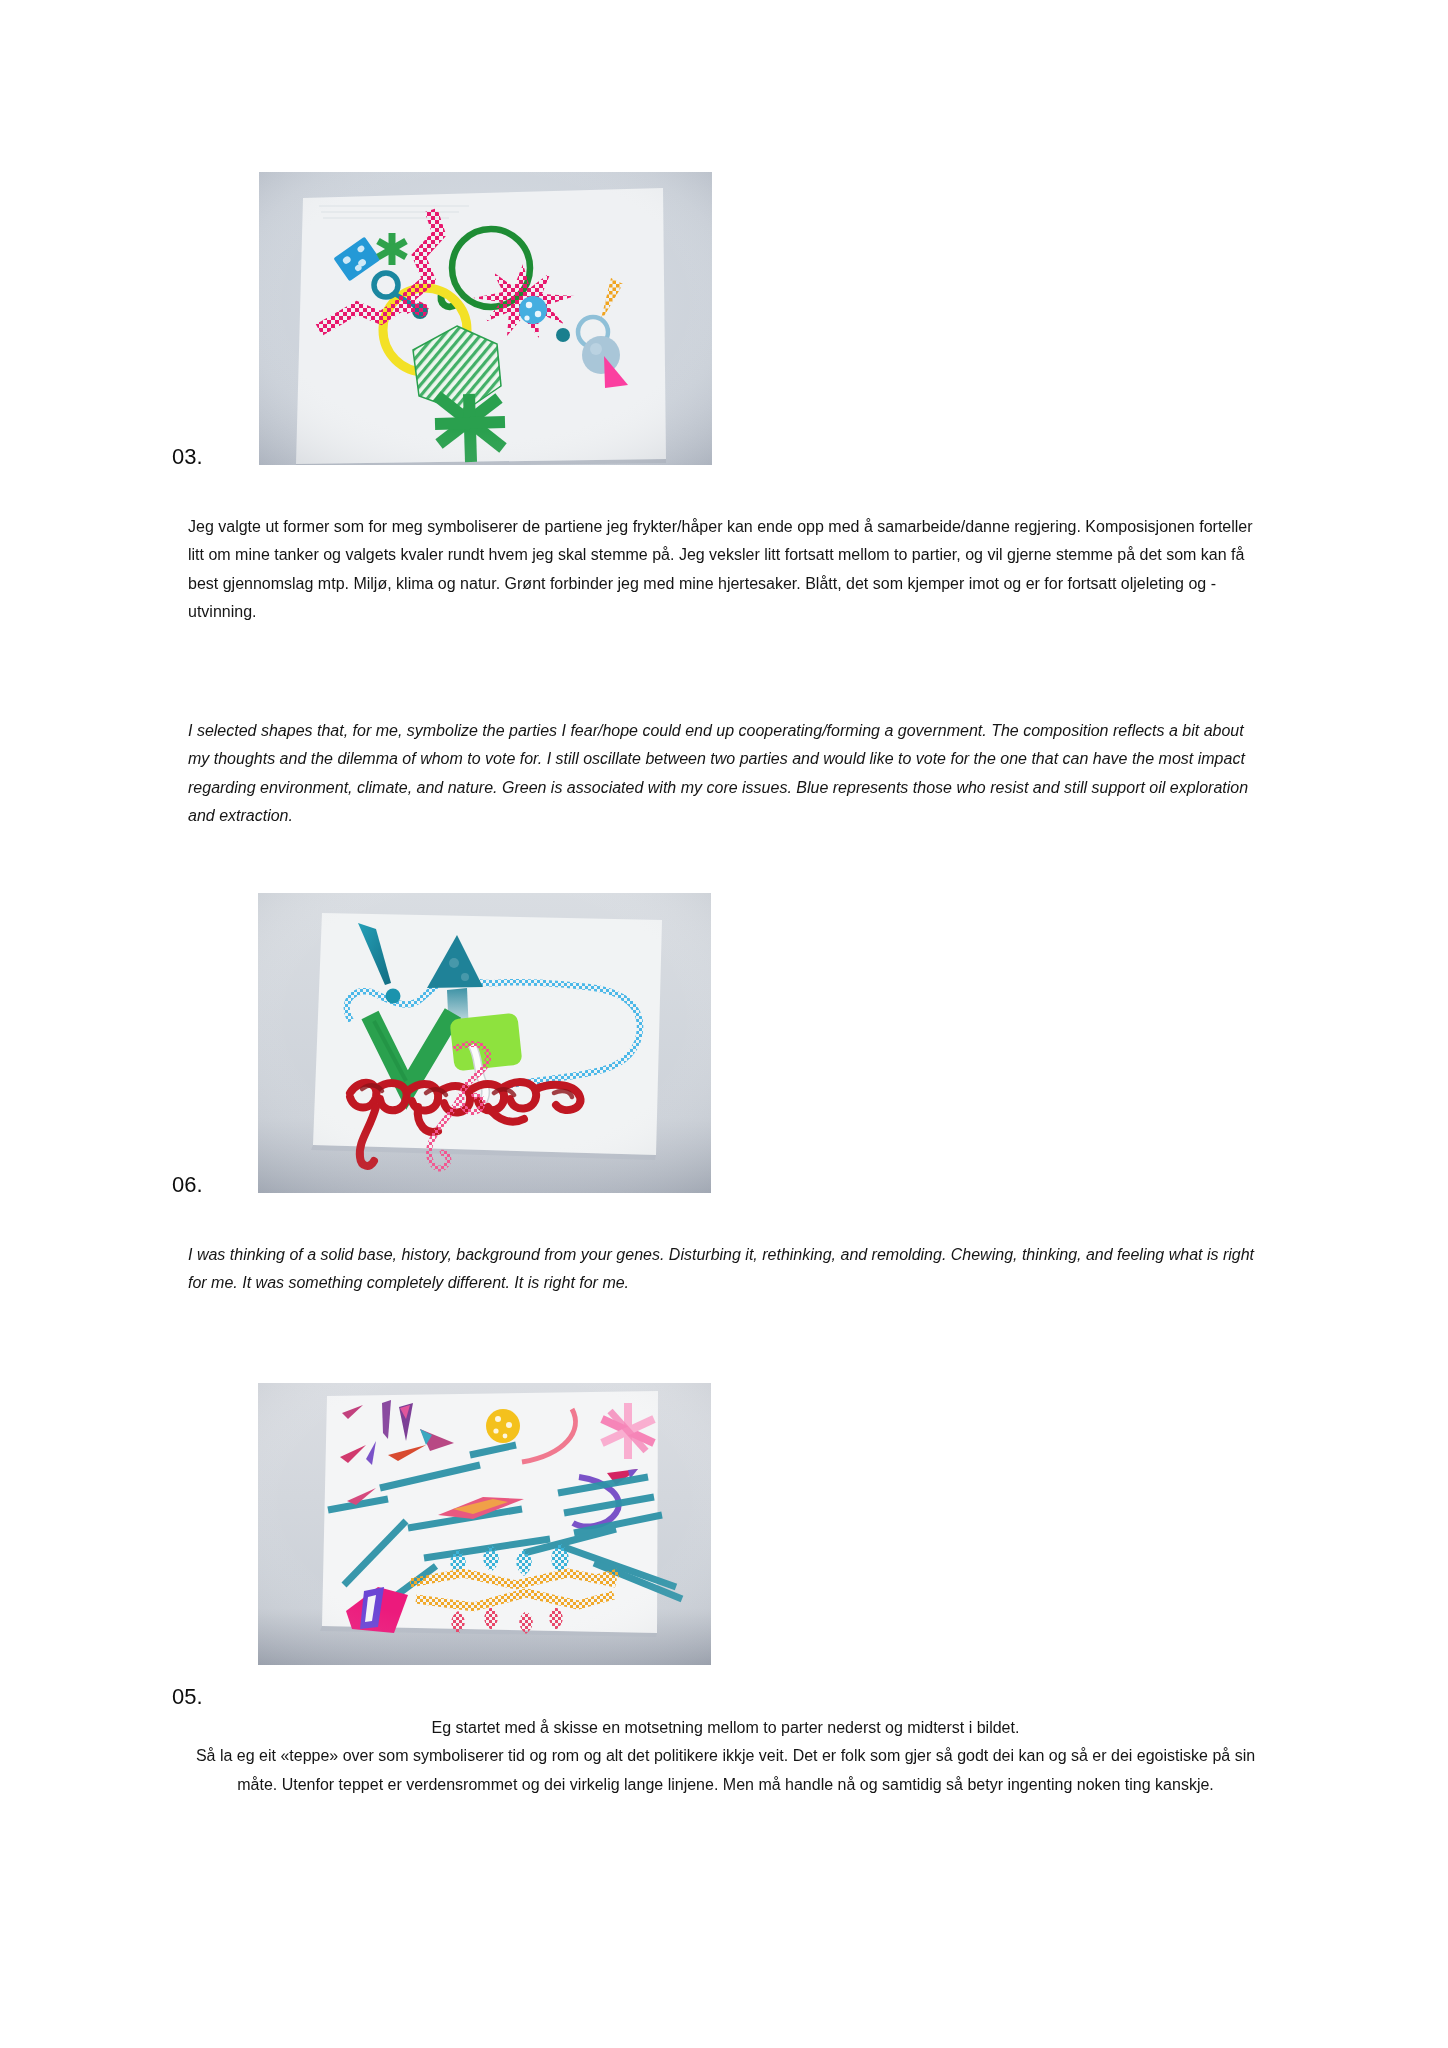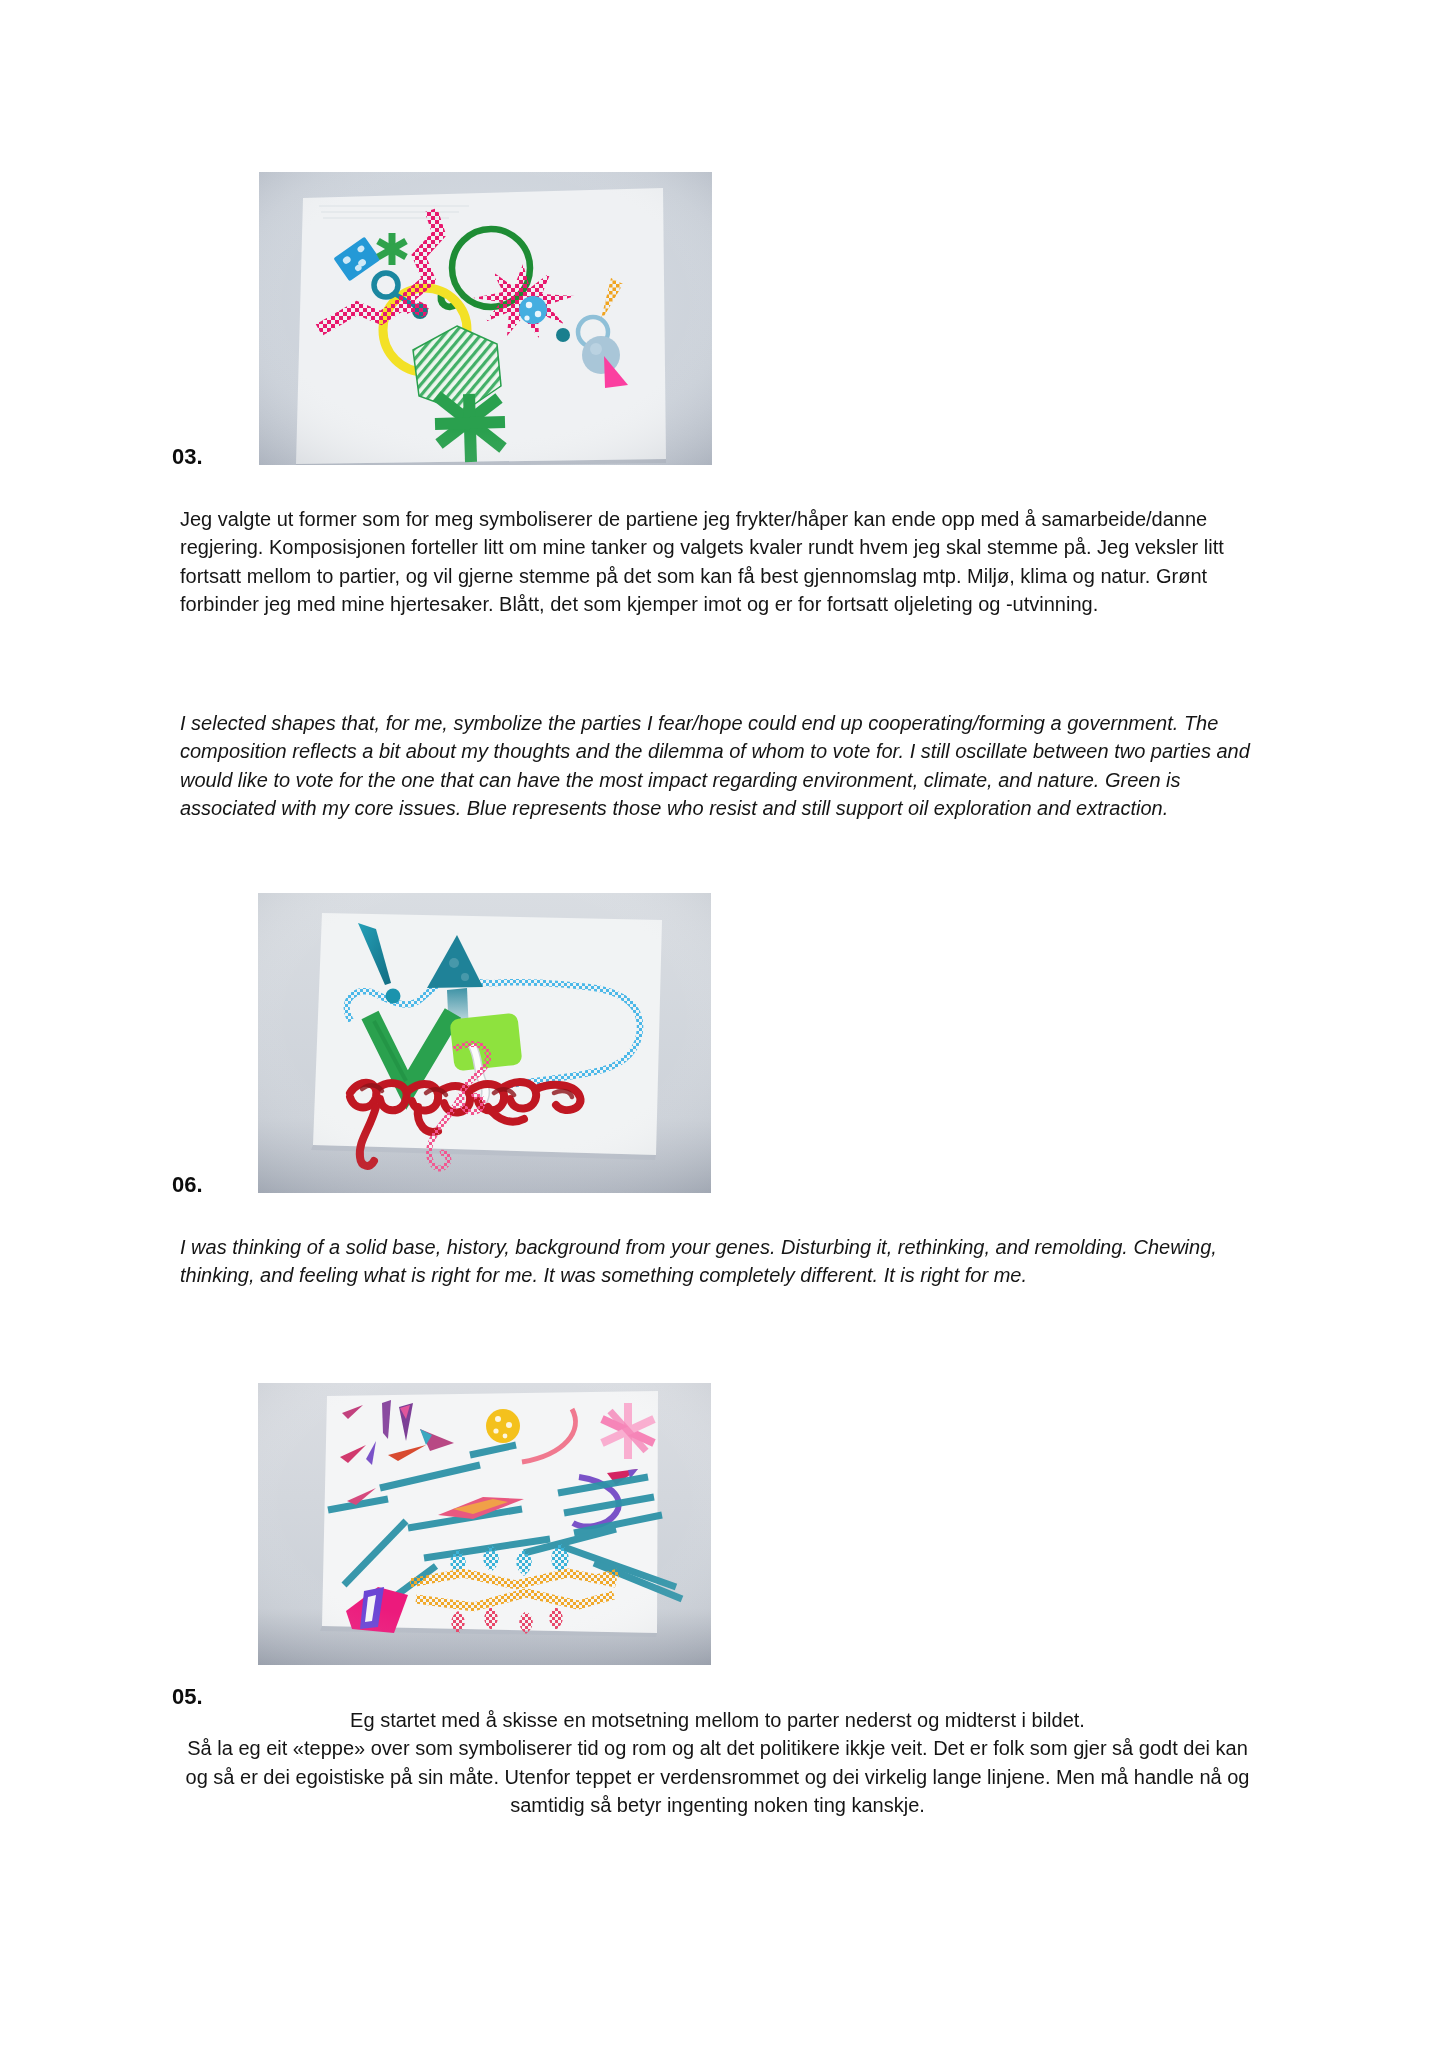--- a/index.html
+++ b/index.html
@@ -1,22 +1,22 @@
 <!DOCTYPE html>
 <html><head>
 <meta charset="utf-8">
 <style>
   html,body{margin:0;padding:0;background:#ffffff;}
   .page{position:relative;width:1448px;height:2048px;background:#ffffff;overflow:hidden;
         font-family:"Liberation Sans",sans-serif;color:#151515;}
   figure{margin:0;padding:0;}
   .photo{position:absolute;display:block;}
   .photo svg{display:block;}
-  .numlabel{position:absolute;left:172px;font-size:22px;font-weight:700;color:#0d0d0d;}
-  .para{position:absolute;left:172px;width:1075px;font-size:20px;line-height:28.4px;margin:8px;}
+  .numlabel{position:absolute;left:172px;font-size:22px;font-weight:400;color:#0d0d0d;}
+  .para{position:absolute;left:172px;width:1075px;font-size:16px;line-height:28.4px;margin:16px;}
   .em{font-style:italic;}
   .hardbreaks{white-space:pre-line;}
 </style>
 </head>
 <body>
 
 <div class="page">
 
   <figure class="photo" style="left:259px;top:172px;width:453px;height:293px;">
     <svg width="453" height="293" viewBox="0 0 453 293">

